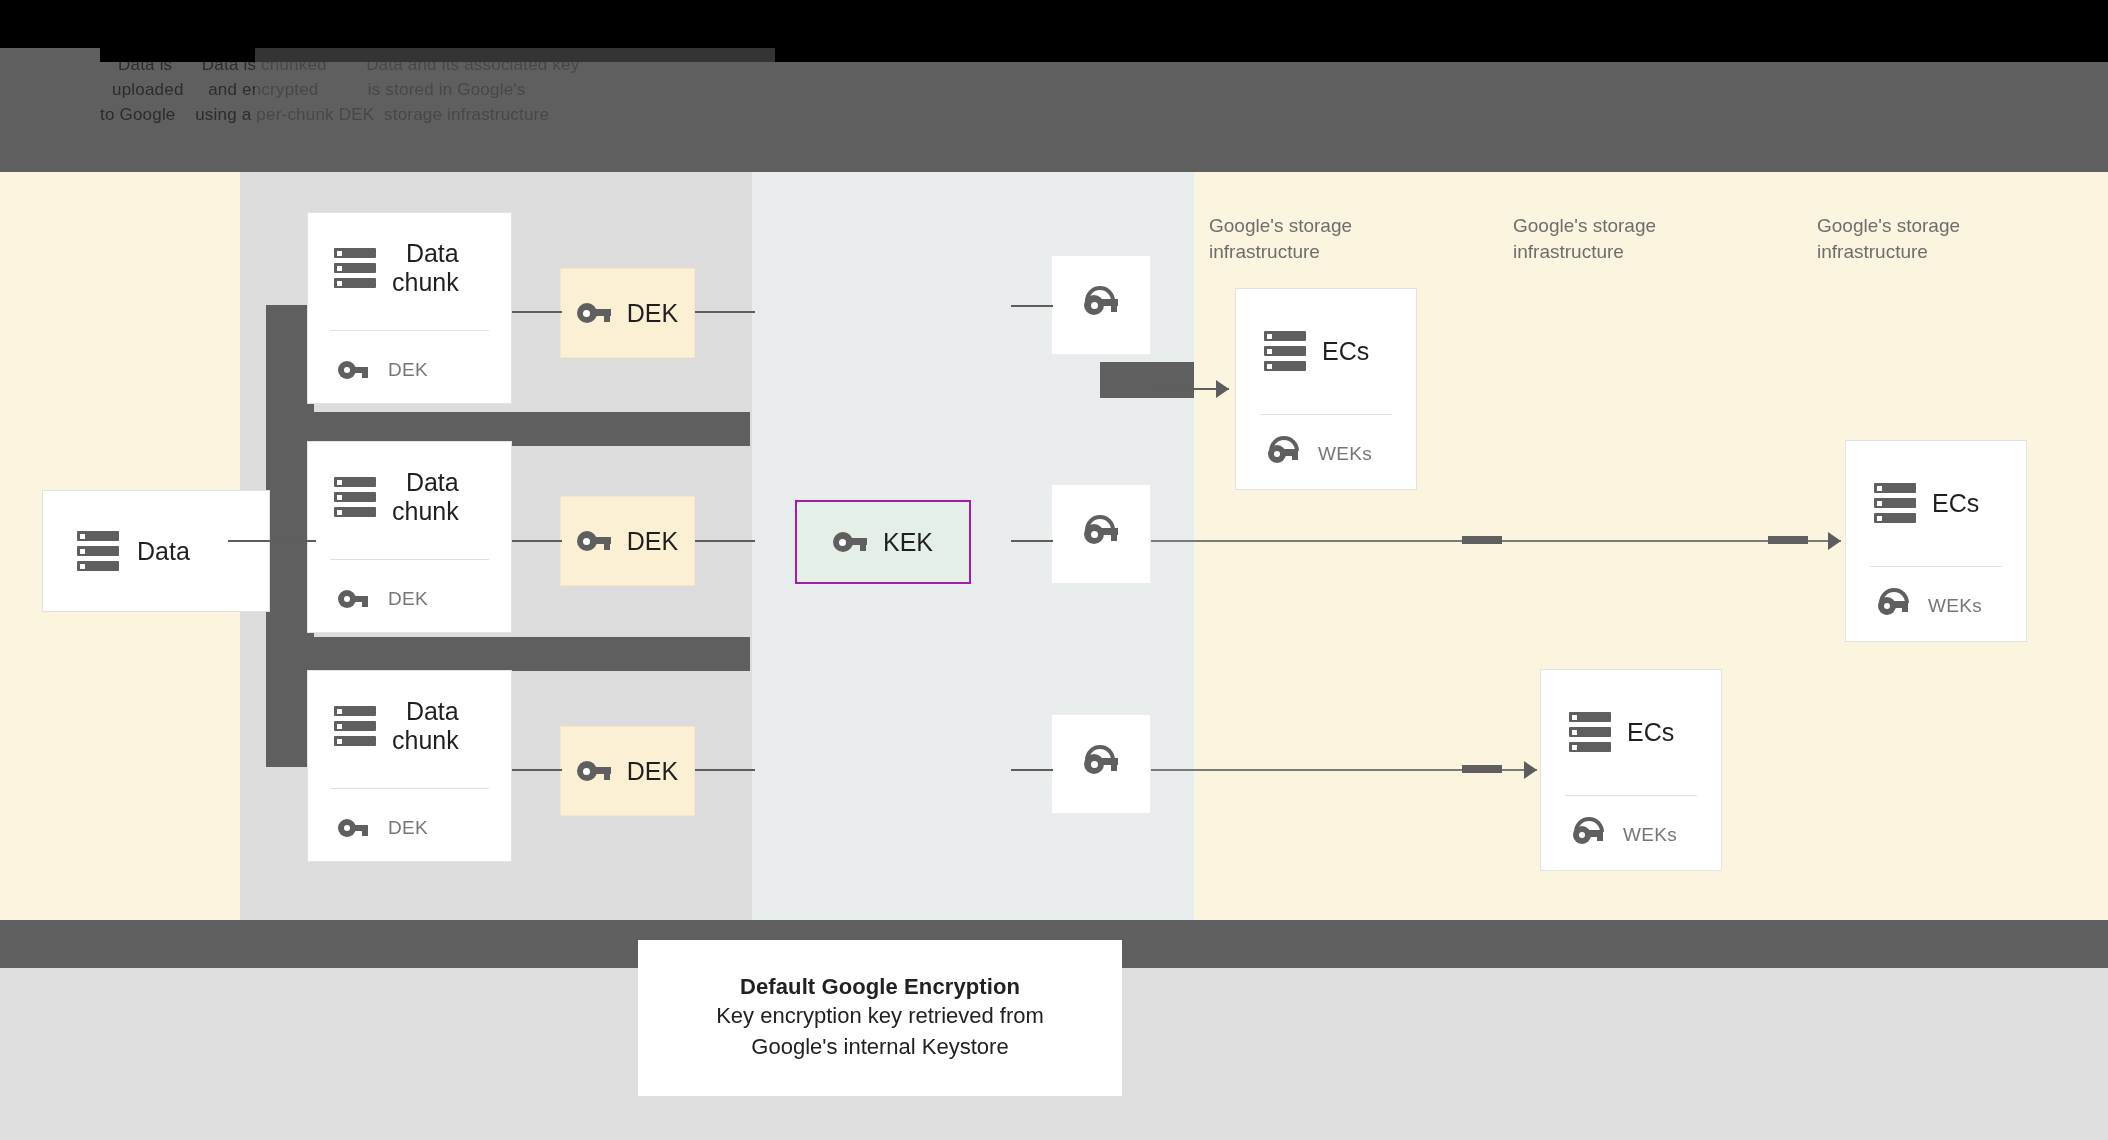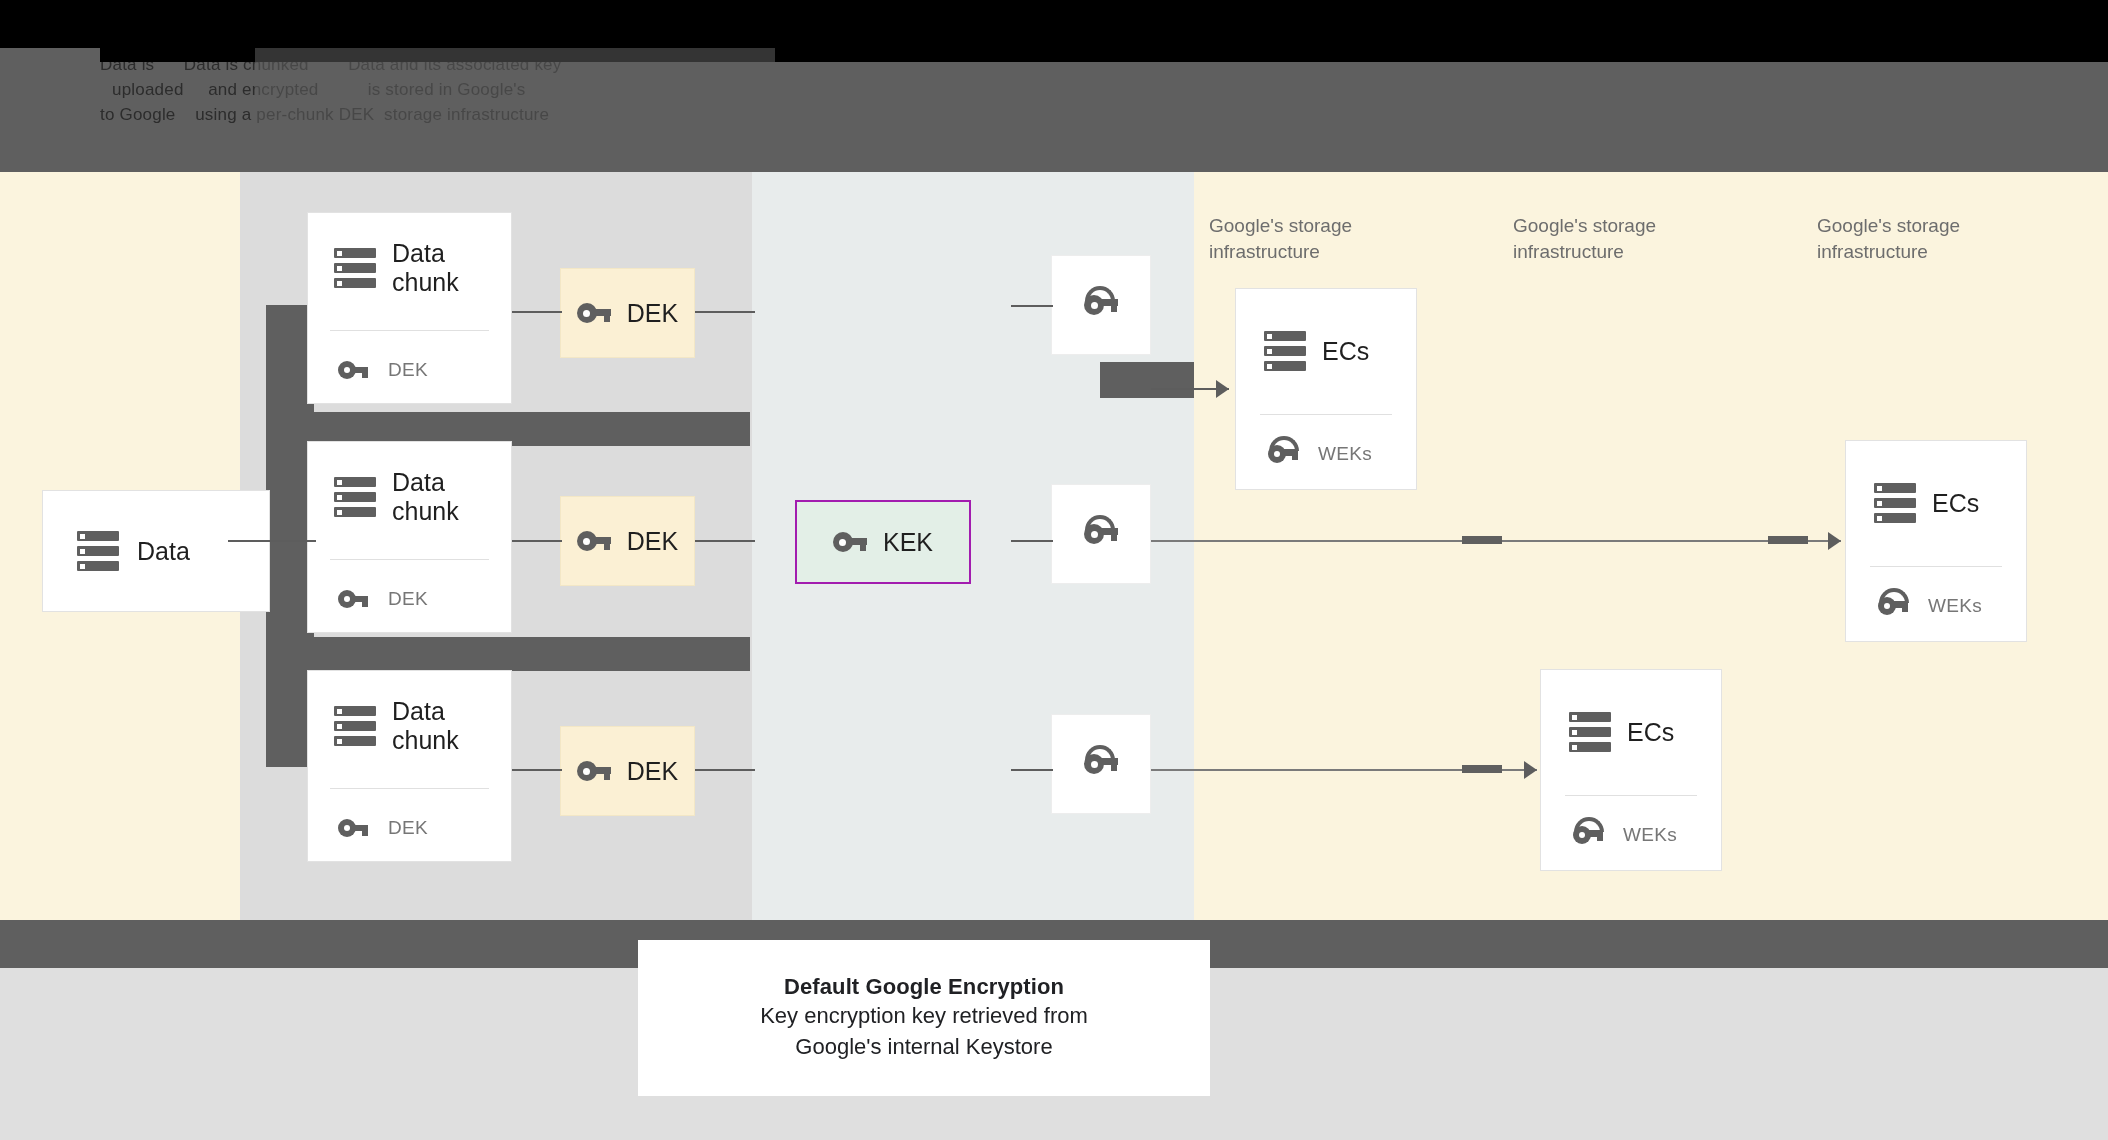--- a/index.html
+++ b/index.html
@@ -19,21 +19,21 @@
 
   
   .col{position:absolute;}
   .col-chunkgrey{background:#dcdcdc;}
   .col-kek{background:#e8ecec;}
 
   
   .ovl{position:absolute;background:#5f5f5f;}
 
   
-  .card{position:absolute;background:#ffffff;border:1px solid #e2e2e2;box-sizing:border-box;}
+  .card{position:absolute;background:#ffffff;border:1px solid #e2e2e2;box-sizing:border-box;text-align:right;}
   .card-row{display:flex;align-items:center;}
   .card-top{position:absolute;left:0;right:0;display:flex;align-items:center;padding-left:26px;}
   .divider{position:absolute;height:1px;background:#e0e0e0;}
   .card-bot{position:absolute;left:0;right:0;display:flex;align-items:center;padding-left:30px;}
 
   .title{color:#1f1f1f;font-size:25px;line-height:29px;}
   .sub{color:#767676;font-size:19px;letter-spacing:.3px;}
 
   
   .srv{width:42px;height:40px;display:flex;flex-direction:column;justify-content:space-between;flex:0 0 auto;}
@@ -87,21 +87,21 @@
 <body>
 
 <div id="stage">
 
   <div class="band band-black" style="top:0;height:48px;"></div>
   <div class="band band-dark" style="top:48px;height:124px;"></div>
   <div class="band band-cream" style="top:172px;height:748px;"></div>
   <div class="band band-dark" style="top:920px;height:48px;"></div>
   <div class="band band-grey" style="top:968px;height:172px;"></div>
 
-  <div class="hdr" style="left:100px;top:52px;text-align:center;">Data is      Data is chunked        Data and its associated key</div>
+  <div class="hdr" style="left:118px;top:52px;text-align:center;">Data is      Data is chunked        Data and its associated key</div>
   <div class="hdr" style="left:112px;top:77px;">uploaded     and encrypted          is stored in Google's</div>
   <div class="hdr" style="left:100px;top:102px;">to Google    using a per-chunk DEK  storage infrastructure</div>
   <div class="band band-black" style="top:48px;height:14px;"></div>
   <div class="ovl" style="left:0;top:48px;width:100px;height:124px;"></div>
   <div class="ovl" style="left:0;top:140px;width:2108px;height:32px;"></div>
   <div class="ovl" style="left:255px;top:48px;width:520px;height:124px;opacity:.55;"></div>
 
   <div class="col col-chunkgrey" style="left:240px;top:172px;width:512px;height:748px;"></div>
   <div class="col col-kek" style="left:752px;top:172px;width:442px;height:748px;"></div>
   <div class="col col-chunkgrey" style="left:225px;top:490px;width:90px;height:122px;"></div>
@@ -330,21 +330,21 @@
 
   <div class="ln thin" style="left:1151px;top:540px;width:690px;"></div>
   <div class="ovl" style="left:1462px;top:536px;width:40px;height:8px;"></div>
   <div class="ovl" style="left:1768px;top:536px;width:40px;height:8px;"></div>
   <div class="arrowhead" style="left:1828px;top:532px;"></div>
 
   <div class="ln thin" style="left:1151px;top:769px;width:386px;"></div>
   <div class="ovl" style="left:1462px;top:765px;width:40px;height:8px;"></div>
   <div class="arrowhead" style="left:1524px;top:761px;"></div>
 
-  <div class="caption" style="left:638px;top:940px;width:572px;height:156px;">
+  <div class="caption" style="left:638px;top:940px;width:484px;height:156px;">
     <div class="cap-title">Default Google Encryption</div>
     <div class="cap-body">
       <span>Key encryption key retrieved from</span><br>
       <b>Google's internal Keystore</b>
     </div>
   </div>
 
 </div>
 
 </body></html>

